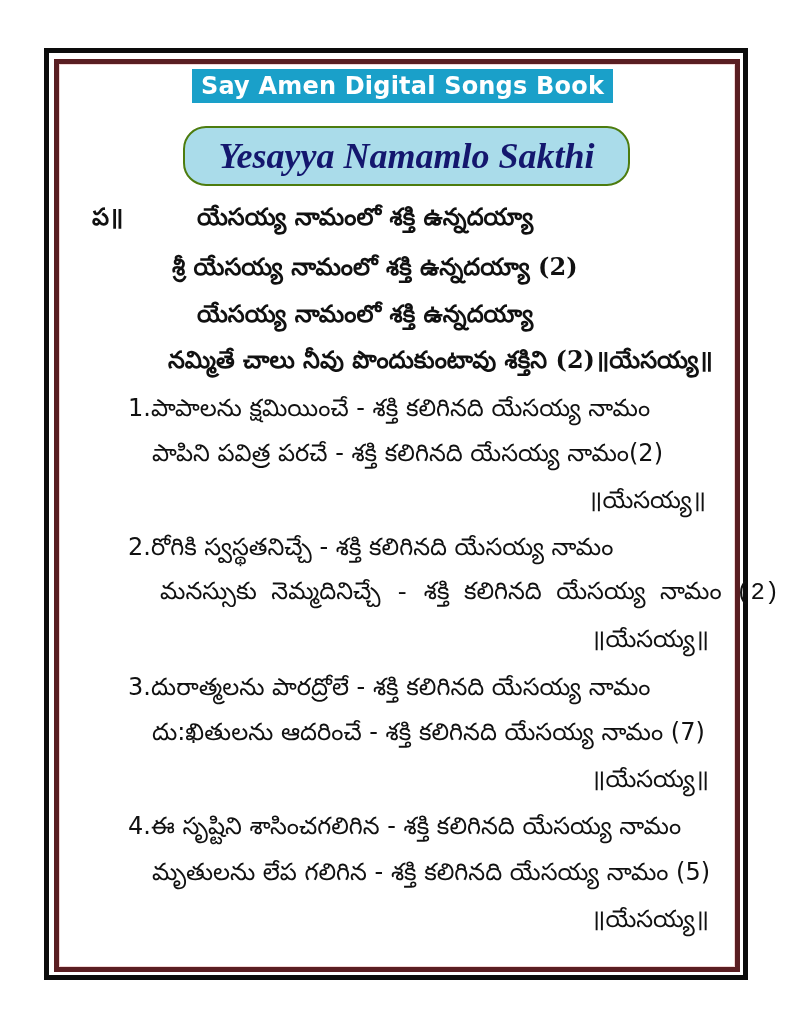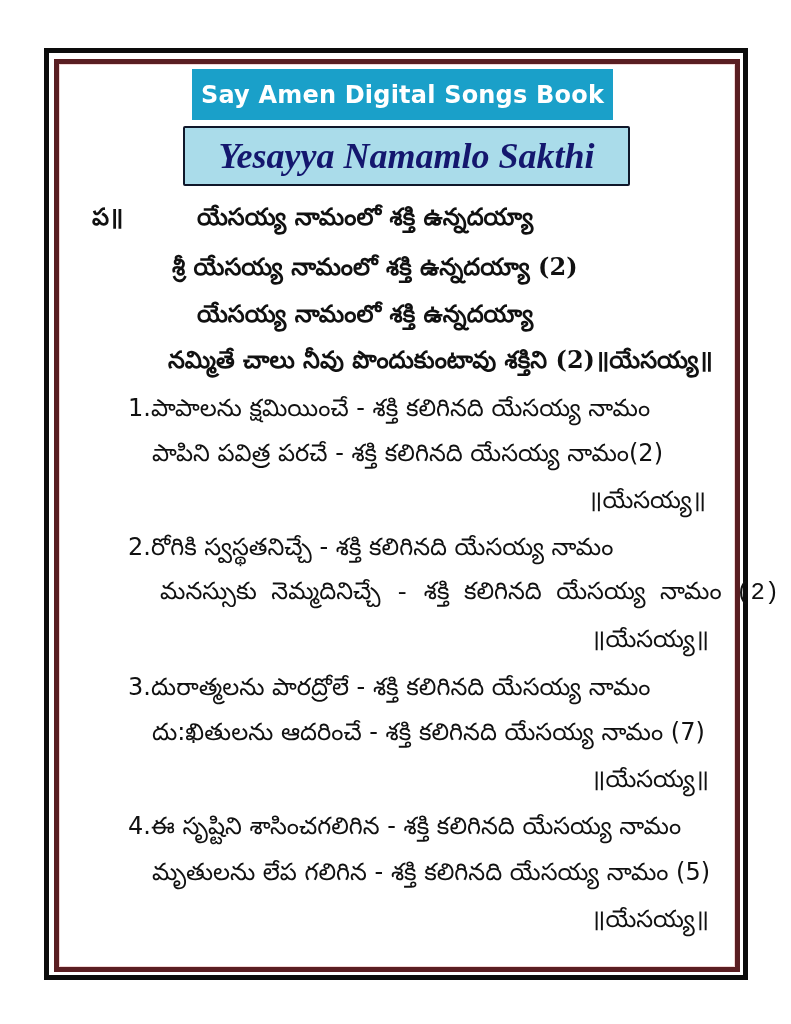--- a/index.html
+++ b/index.html
@@ -2,25 +2,25 @@
 <html><head>
 <meta charset="utf-8">
 <style>
   html, body { margin: 0; padding: 0; background: #ffffff; }
   body { width: 791px; height: 1024px; position: relative; overflow: hidden;
          font-family: "DejaVu Serif", serif; color: #111; }
   .frame-outer { position: absolute; left: 44px; top: 48px; width: 694px; height: 922px;
                  border: 5px solid #0c0c0c; }
   .frame-inner { position: absolute; left: 54px; top: 59px; width: 676px; height: 903px;
                  border: 5px solid #5a1e22; box-shadow: inset 0 0 0 1px #f3d6d6; }
-  .banner { position: absolute; left: 192px; top: 69px; width: 421px; height: 51px;
+  .banner { position: absolute; left: 192px; top: 69px; width: 421px; height: 34px;
             background: #1aa0c9; color: #ffffff; display: flex; align-items: center; justify-content: center;
             font-family: "DejaVu Sans", sans-serif; font-weight: bold; font-size: 24px; letter-spacing: 0.2px; }
   .title-box { position: absolute; left: 183px; top: 126px; width: 443px; height: 56px;
-               background: #aadcea; border: 2px solid #0f172a; border-radius: 2px;
+               background: #aadcea; border: 2px solid #4d7c0f; border-radius: 23px;
                display: flex; align-items: center; justify-content: center; }
   .title-text { font-family: "Liberation Serif", serif; font-style: italic; font-weight: bold;
                 font-size: 36px; color: #14176e; }
   .line { position: absolute; white-space: nowrap; font-size: 24px; line-height: 30px; }
   .bold { font-weight: bold; }
   .verse { font-family: "DejaVu Sans", sans-serif; font-weight: normal; font-size: 24px; margin-left: 36px; }
   .label-pa { font-weight: bold; }
 </style>
 </head>
 <body>

